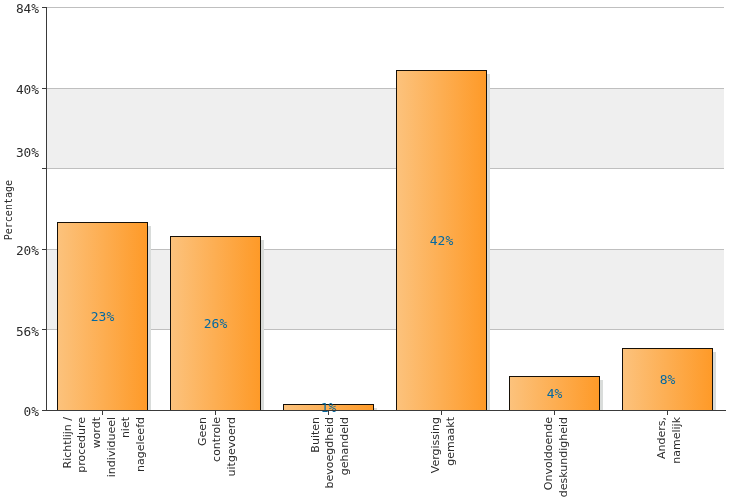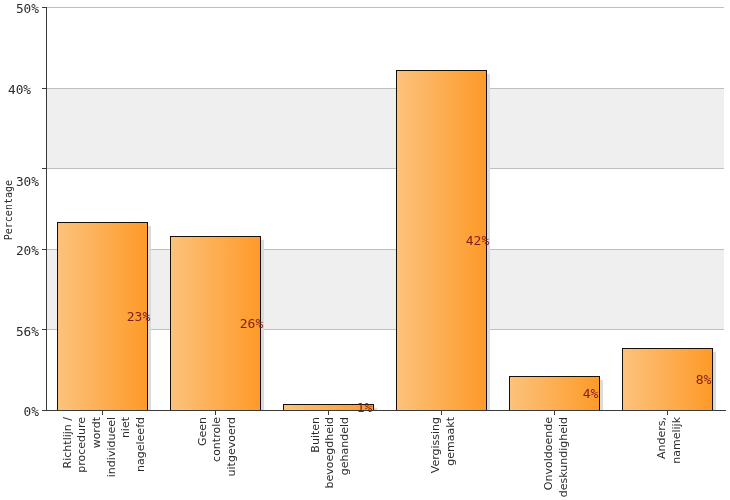--- a/index.html
+++ b/index.html
@@ -37,21 +37,21 @@
        font-family:"DejaVu Sans Mono",monospace;font-size:10px;
        line-height:10px;color:#2b2b2b;white-space:nowrap;
        transform-origin:0 0;transform:rotate(-90deg) translateX(-100%);}
 
   
   .bar-shadow{position:absolute;background:#d9dcda;}
   .bar{position:absolute;box-sizing:border-box;border:1px solid #161008;
        background:linear-gradient(to right,#fcc27c 0%,#fe9a28 100%);}
   .bar-value-label{position:absolute;width:91px;
        font-family:"DejaVu Sans Mono",monospace;
-       font-size:13px;line-height:13px;color:#7f1d1d;text-align:center;margin-left:36px;}
+       font-size:13px;line-height:13px;color:#0369a1;text-align:center;}
 
   
   .x-axis-label{position:absolute;top:417px;}
   .x-axis-label-line{position:absolute;top:0;font-size:11px;line-height:11px;
        color:#2b2b2b;white-space:nowrap;
        transform-origin:0 0;transform:rotate(-90deg) translateX(-100%);}
 </style>
 </head>
 <body>
 
@@ -100,23 +100,23 @@
   <div id="y-axis-ticks">
     <div class="y-tick" style="top:7px;"></div>
     <div class="y-tick" style="top:88px;"></div>
     <div class="y-tick" style="top:168px;"></div>
     <div class="y-tick" style="top:249px;"></div>
     <div class="y-tick" style="top:329px;"></div>
     <div class="y-tick" style="top:410px;"></div>
   </div>
 
   <div id="y-axis-tick-labels">
-    <div class="y-tick-label" style="top:2.2px;">50%</div>
-    <div class="y-tick-label" style="top:83.1px;text-align:center;">40%</div>
-    <div class="y-tick-label" style="top:175px;">30%</div>
+    <div class="y-tick-label" style="top:2.2px;">84%</div>
+    <div class="y-tick-label" style="top:83.1px;">40%</div>
+    <div class="y-tick-label" style="top:146px;">30%</div>
     <div class="y-tick-label" style="top:244.3px;">20%</div>
     <div class="y-tick-label" style="top:324.9px;">56%</div>
     <div class="y-tick-label" style="top:405.2px;">0%</div>
   </div>
 
   <div id="x-axis-ticks">
     <div class="x-tick" style="left:102px;"></div>
     <div class="x-tick" style="left:215px;"></div>
     <div class="x-tick" style="left:328px;"></div>
     <div class="x-tick" style="left:441px;"></div>

